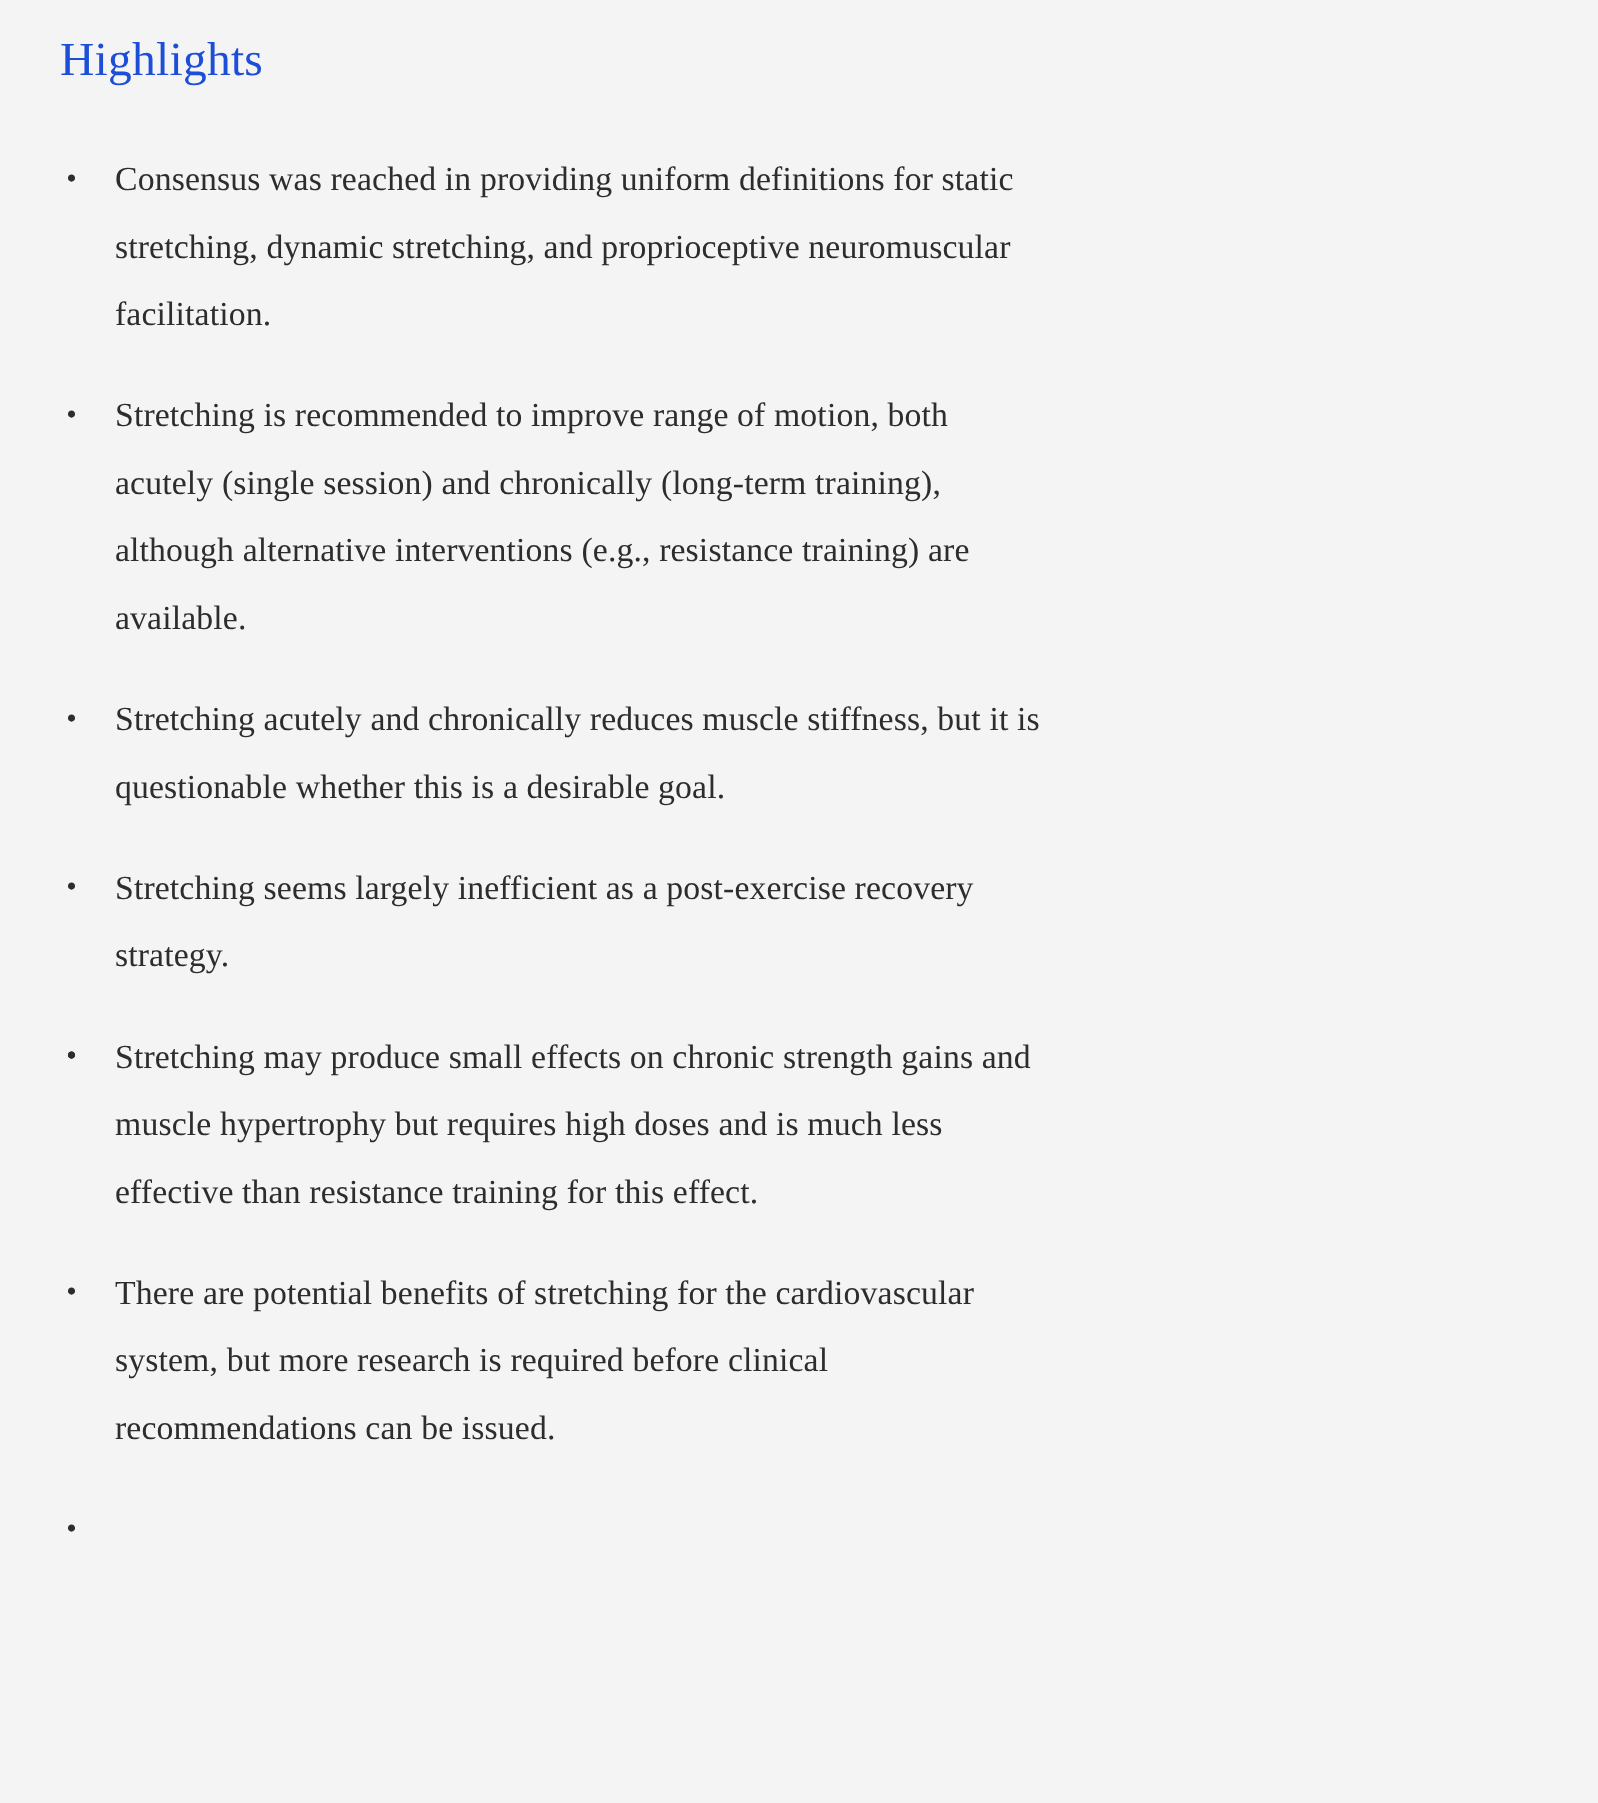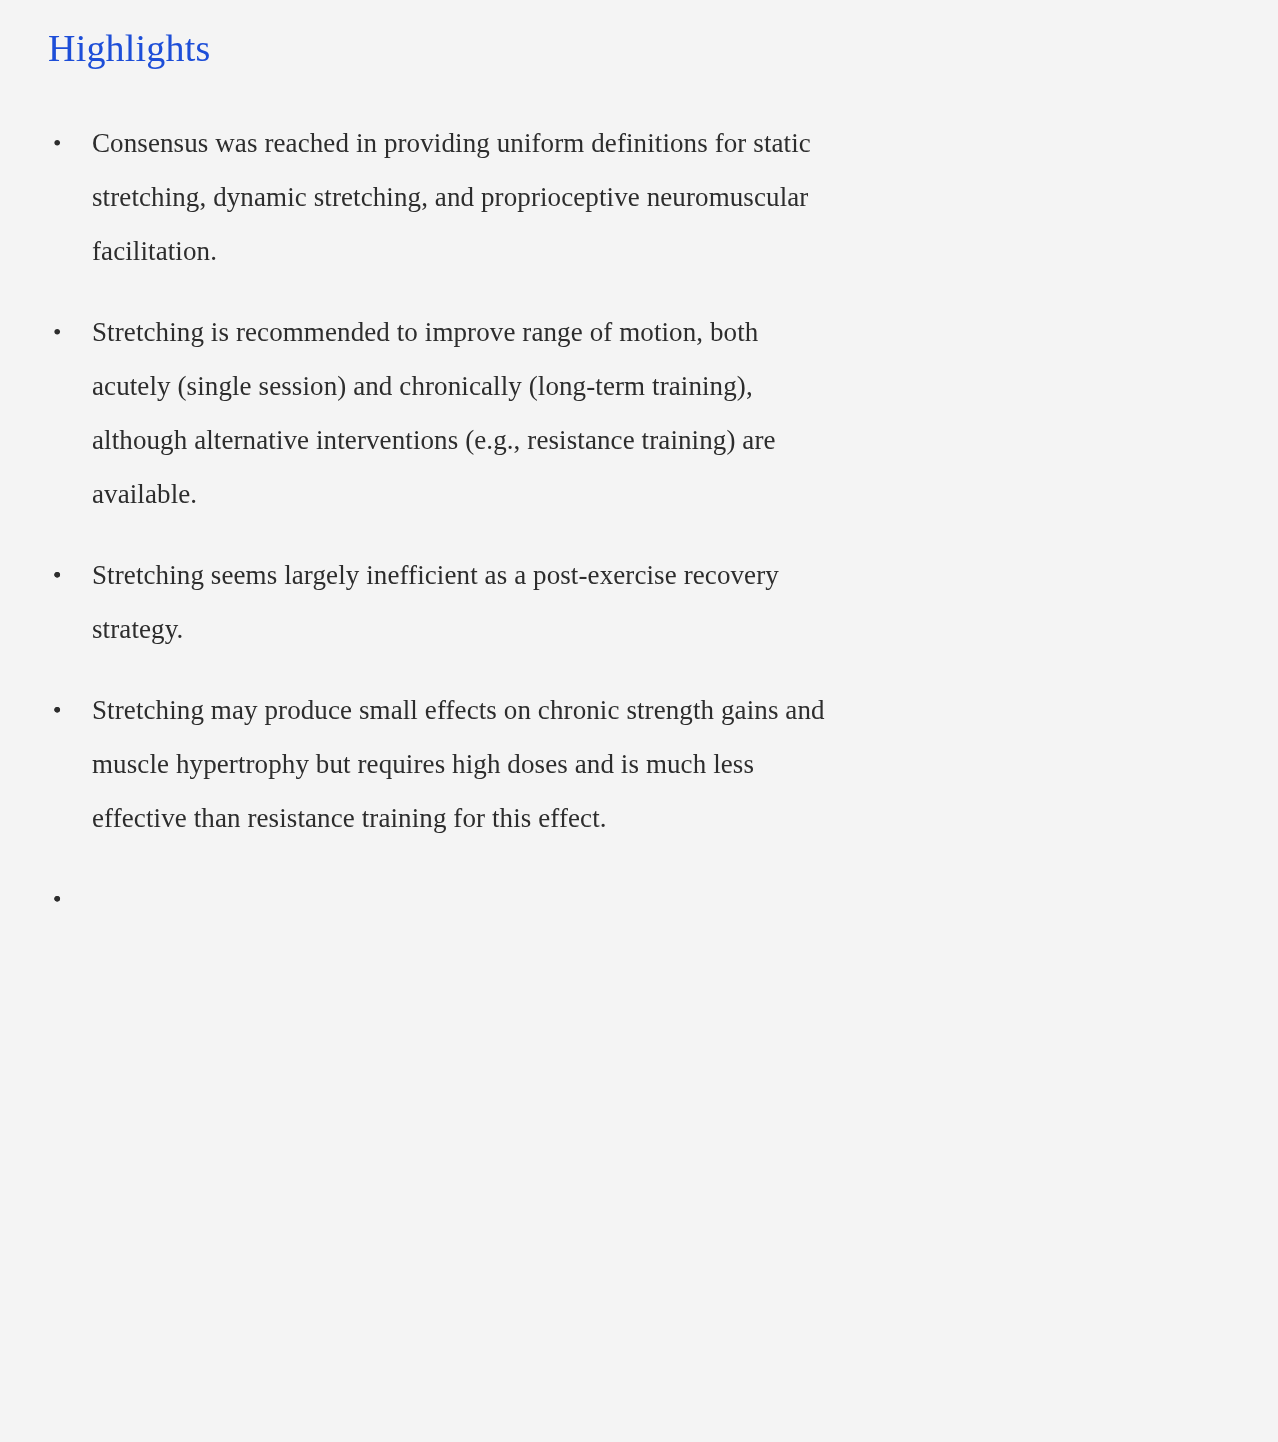--- a/index.html
+++ b/index.html
@@ -72,35 +72,40 @@
     </li>
     <li>
       <span class="bullet-glyph">•</span>
       <span class="item-text">Stretching is recommended to improve range of motion, both
 acutely (single session) and chronically (long-term training),
 although alternative interventions (e.g., resistance training) are
 available.</span>
     </li>
     <li>
       <span class="bullet-glyph">•</span>
+      <span class="item-text">Stretching acutely and chronically reduces muscle stiffness, but it is
+questionable whether this is a desirable goal.</span>
     </li>
     <li>
       <span class="bullet-glyph">•</span>
       <span class="item-text">Stretching seems largely inefficient as a post-exercise recovery
 strategy.</span>
     </li>
     <li>
       <span class="bullet-glyph">•</span>
     </li>
     <li>
       <span class="bullet-glyph">•</span>
       <span class="item-text">Stretching may produce small effects on chronic strength gains and
 muscle hypertrophy but requires high doses and is much less
 effective than resistance training for this effect.</span>
     </li>
     <li>
       <span class="bullet-glyph">•</span>
+      <span class="item-text">There are potential benefits of stretching for the cardiovascular
+system, but more research is required before clinical
+recommendations can be issued.</span>
     </li>
     <li>
       <span class="bullet-glyph">•</span>
     </li>
   </ul>
 </section>
 
 </body></html>

